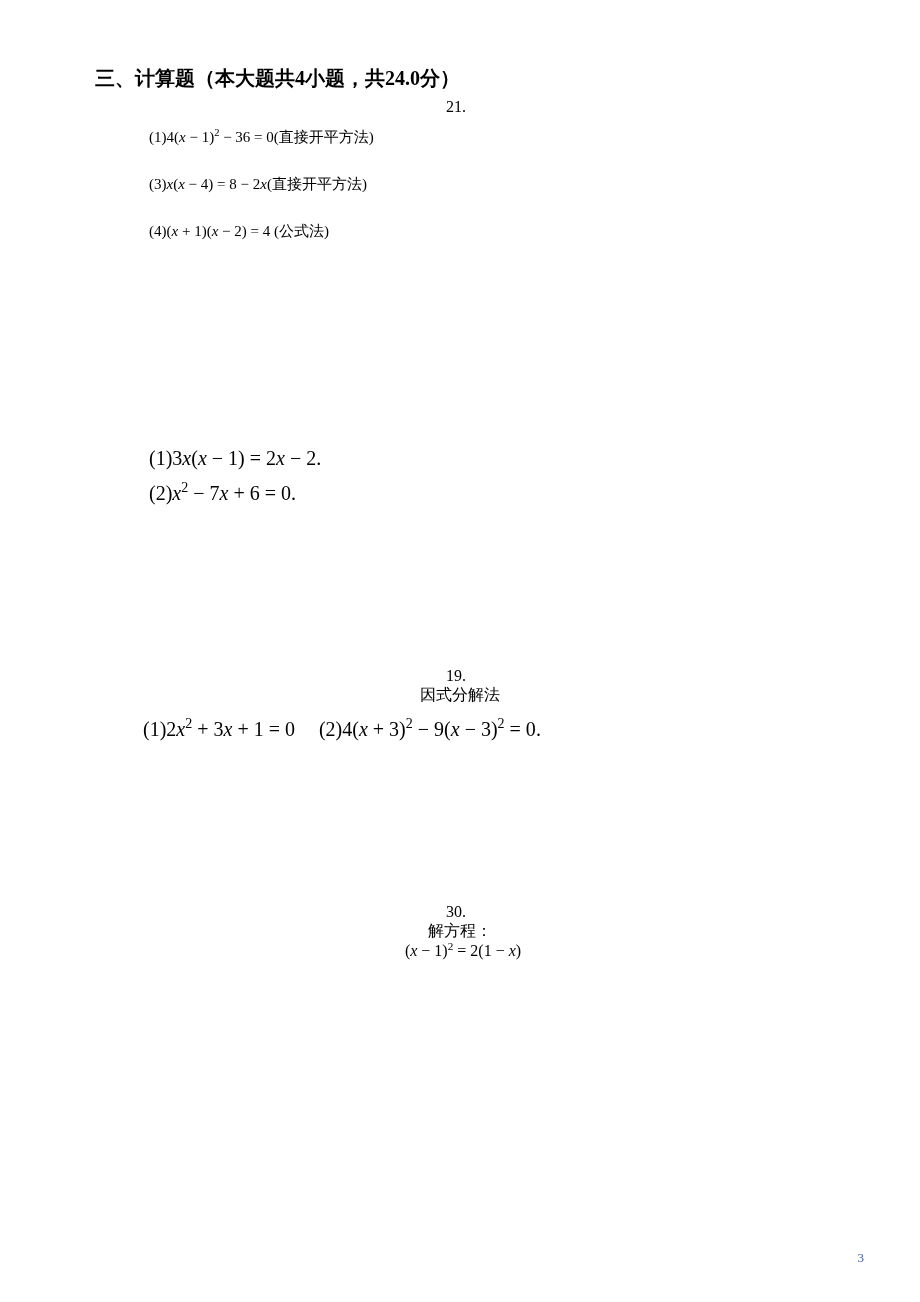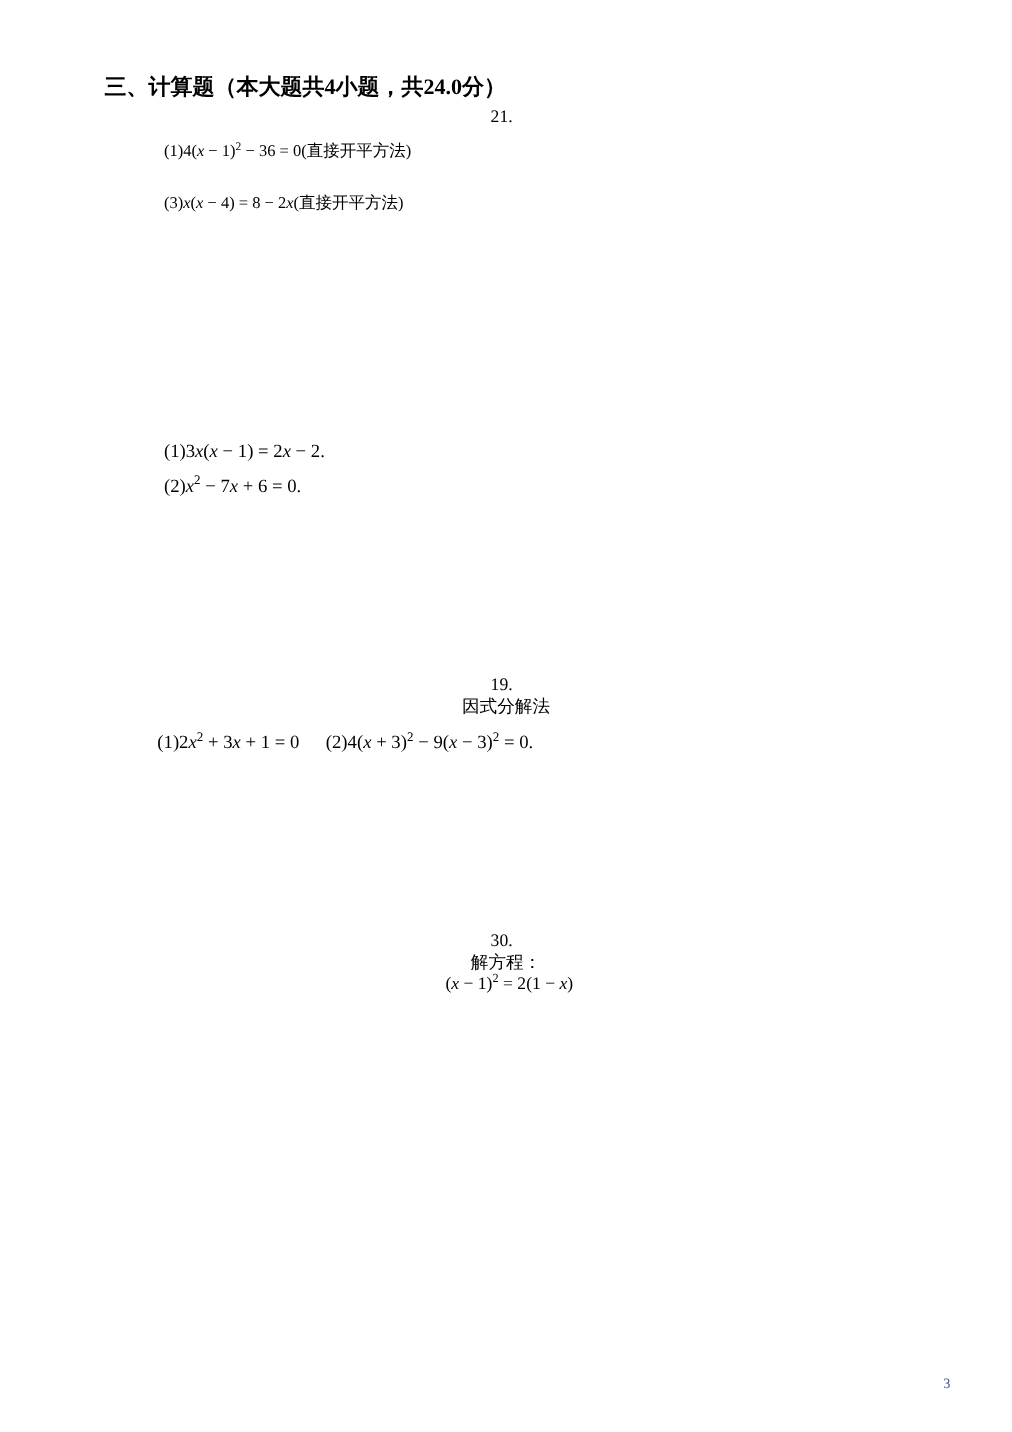--- a/index.html
+++ b/index.html
@@ -36,21 +36,21 @@
       margin-right: 6px;
       min-width: 22px;
     }
     .sub-item {
       font-size: 15px;
       margin-left: 54px;
       margin-bottom: 28px;
       font-family: "Times New Roman", "SimSun", serif;
     }
     .sub-item-inline {
-      font-size: 17px;
+      font-size: 20px;
       margin-left: 54px;
       margin-bottom: 12px;
       font-family: "Times New Roman", "SimSun", serif;
     }
     .cjk {
       font-family: "SimSun", serif;
     }
     .math {
       font-family: "Times New Roman", serif;
       font-style: italic;
@@ -100,20 +100,23 @@
 
   <div class="sub-item">
     <span class="upright">(1)</span><span class="upright">4(</span><span class="math">x</span><span class="upright"> − 1)</span><sup>2</sup><span class="upright"> − 36 = 0</span><span class="cjk">(直接开平方法)</span>
   </div>
 
 
   <div class="sub-item">
     <span class="upright">(3)</span><span class="math">x</span><span class="upright">(</span><span class="math">x</span><span class="upright"> − 4) = 8 − 2</span><span class="math">x</span><span class="cjk">(直接开平方法)</span>
   </div>
 
+  <div class="sub-item">
+    <span class="upright">(4)</span><span class="upright">(</span><span class="math">x</span><span class="upright"> + 1)(</span><span class="math">x</span><span class="upright"> − 2) = 4</span><span class="cjk"> (公式法)</span>
+  </div>
 
   <div class="block-gap-large"></div>
 
 
   <div class="sub-item-inline" style="margin-top:8px;">
     <span class="upright">(1)</span><span class="upright">3</span><span class="math">x</span><span class="upright">(</span><span class="math">x</span><span class="upright"> − 1) = 2</span><span class="math">x</span><span class="upright"> − 2</span><span class="upright">.</span>
   </div>
 
   <div class="sub-item-inline" style="">
     <span class="upright">(2)</span><span class="math">x</span><sup>2</sup><span class="upright"> − 7</span><span class="math">x</span><span class="upright"> + 6 = 0</span><span class="upright">.</span>

